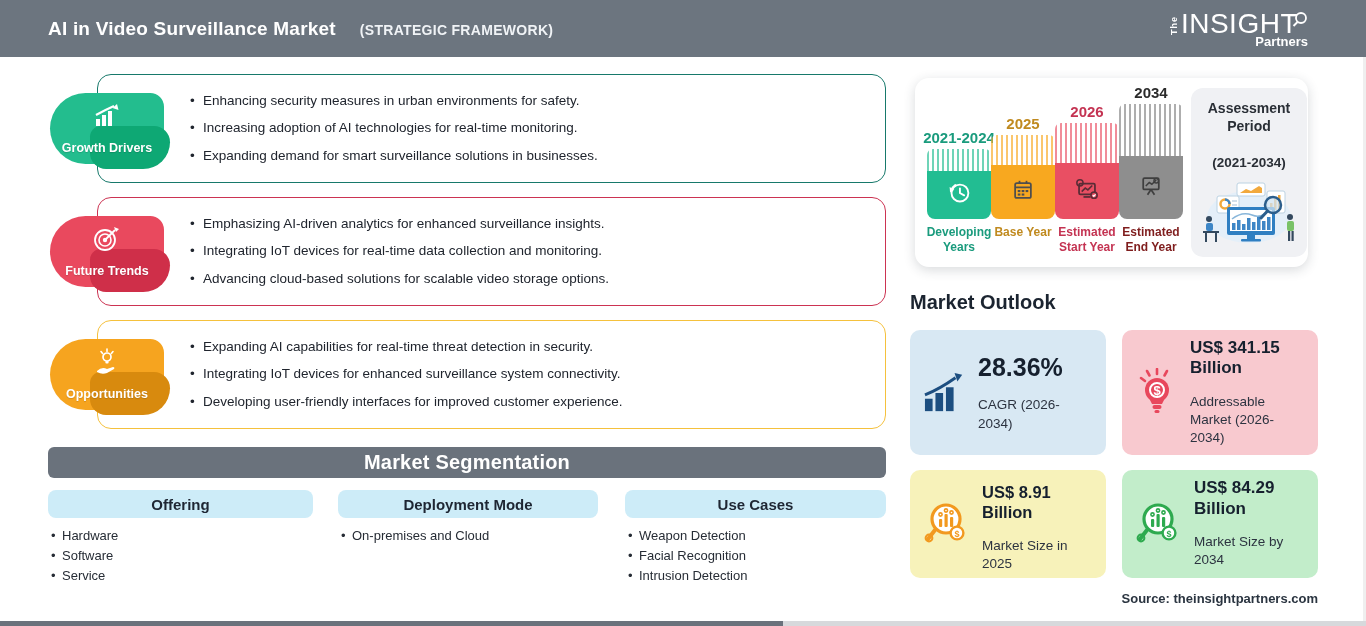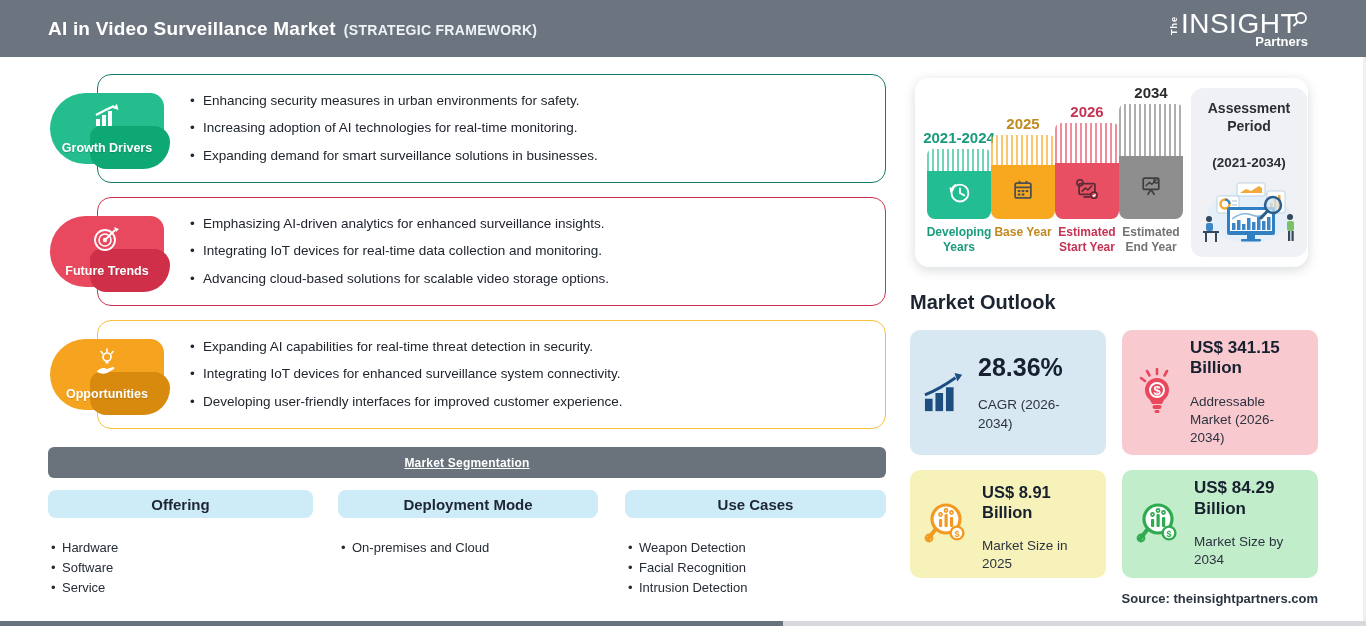--- a/index.html
+++ b/index.html
@@ -2,21 +2,21 @@
 <html><head>
 <meta charset="utf-8">
 <style>
   * { margin:0; padding:0; box-sizing:border-box; }
   body { font-family:"Liberation Sans","DejaVu Sans",sans-serif; background:#ffffff; }
   .canvas { position:relative; width:1366px; height:626px; background:#ffffff; overflow:hidden; }
 
   
   .header { position:absolute; left:0; top:0; width:1366px; height:57px; background:#6c757f;
             display:flex; align-items:center; justify-content:space-between; padding:0 58px 0 48px; }
-  .title-row { display:flex; align-items:baseline; gap:8px; }
+  .title-row { display:flex; align-items:baseline; gap:24px; }
   .page-title { color:#ffffff; font-size:19px; font-weight:700; letter-spacing:.2px; }
   .page-subtitle { color:#f0f3f6; font-size:14px; font-weight:600; letter-spacing:.3px; }
   .logo { position:relative; color:#fff; display:flex; flex-direction:column; align-items:flex-end; line-height:1; }
   .logo-top { display:flex; align-items:flex-end; }
   .logo-the { writing-mode:vertical-rl; transform:rotate(180deg); font-size:9px; font-weight:700; letter-spacing:1px; margin-right:2px; margin-bottom:2px; }
   .logo-insight { font-size:28px; font-weight:400; letter-spacing:.5px; }
   .logo-lens { position:relative; width:16px; height:16px; margin-left:-6px; margin-bottom:10px; }
   .logo-lens svg { display:block; }
   .logo-partners { font-size:13px; font-weight:700; margin-top:-3px; }
 
@@ -38,46 +38,46 @@
                   border-radius:12px 18px 30px 18px; z-index:-1; }
   .badge-gd { background:#23bd8e; } .badge-gd::after { background:#0ea874; }
   .badge-ft { background:#e9495e; } .badge-ft::after { background:#cf2f49; }
   .badge-op { background:#f6a41f; } .badge-op::after { background:#d88a0e; }
   .badge-label { color:#fff; font-size:12.5px; font-weight:700; text-shadow:0 1px 1px rgba(0,0,0,.15); white-space:nowrap; }
   .badge-icon { width:34px; height:28px; display:flex; align-items:center; justify-content:center; }
 
   
   .seg-bar { position:absolute; left:48px; top:447px; width:838px; height:31px; background:#6a727c;
              border-radius:6px; display:flex; align-items:center; justify-content:center; }
-  .seg-bar span { color:#fff; font-size:12px; font-weight:700; letter-spacing:.2px;text-decoration:underline; }
+  .seg-bar span { color:#fff; font-size:20px; font-weight:700; letter-spacing:.2px; }
   .seg-col { position:absolute; top:490px; }
   .seg-col1 { left:48px;  width:265px; }
   .seg-col2 { left:338px; width:260px; }
   .seg-col3 { left:625px; width:261px; }
   .pill { height:28px; background:#cdecf8; border-radius:8px; display:flex; align-items:center; justify-content:center; }
   .pill span { font-size:15px; font-weight:700; color:#1e2633; }
-  .seg-list { margin-top:20px; }
+  .seg-list { margin-top:8px; }
   .seg-item { font-size:13px; color:#262c35; line-height:20px; padding-left:14px; position:relative; }
   .seg-item::before { content:"•"; position:absolute; left:3px; color:#262c35; }
 
   
   .chart-panel { position:absolute; left:915px; top:78px; width:393px; height:189px; background:#ffffff;
                  border-radius:14px; box-shadow:0 3px 12px rgba(40,50,60,.18); display:flex; padding:10px 10px 10px 12px; }
   .bars-area { flex:1; display:flex; align-items:flex-end; justify-content:space-between; padding-right:8px; }
   .bar-group { width:64px; display:flex; flex-direction:column; align-items:center; }
   .year { font-size:15px; font-weight:700; white-space:nowrap; margin-bottom:3px; }
   .bar { width:64px; display:flex; flex-direction:column; }
   .stripe { border-radius:6px 6px 0 0; }
   .solid { flex:1; border-radius:0 0 8px 8px; display:flex; align-items:center; justify-content:center; }
   .role { margin-top:6px; font-size:12px; font-weight:700; line-height:1.25; text-align:center; height:32px; }
 
   .bg-green  .year,.bg-green  .role { color:#1a9b7d; }
   .bg-orange .year,.bg-orange .role { color:#c08a1f; }
   .bg-red    .year,.bg-red    .role { color:#c43352; }
-  .bg-gray   .year { color:#2b2b2b; } .bg-gray .role { color:#737373; }
+  .bg-gray   .year { color:#2b2b2b; } .bg-gray .role { color:#7f1d1d; }
 
   .bg-green  .bar { height:70px; }  .bg-green  .stripe { height:22px; background:repeating-linear-gradient(90deg, rgba(34,189,146,.65) 0 2px, #fff 2px 5px); }
   .bg-green  .solid { background:#22bd92; }
   .bg-orange .bar { height:84px; }  .bg-orange .stripe { height:30px; background:repeating-linear-gradient(90deg, rgba(248,168,31,.65) 0 2px, #fff 2px 5px); }
   .bg-orange .solid { background:#f8a81f; }
   .bg-red    .bar { height:96px; }  .bg-red    .stripe { height:40px; background:repeating-linear-gradient(90deg, rgba(233,79,99,.65) 0 2px, #fff 2px 5px); }
   .bg-red    .solid { background:#e94f63; }
   .bg-gray   .bar { height:115px; } .bg-gray   .stripe { height:52px; background:repeating-linear-gradient(90deg, rgba(120,120,120,.6) 0 2px, #fff 2px 5px); }
   .bg-gray   .solid { background:#8e8e8e; }
 

